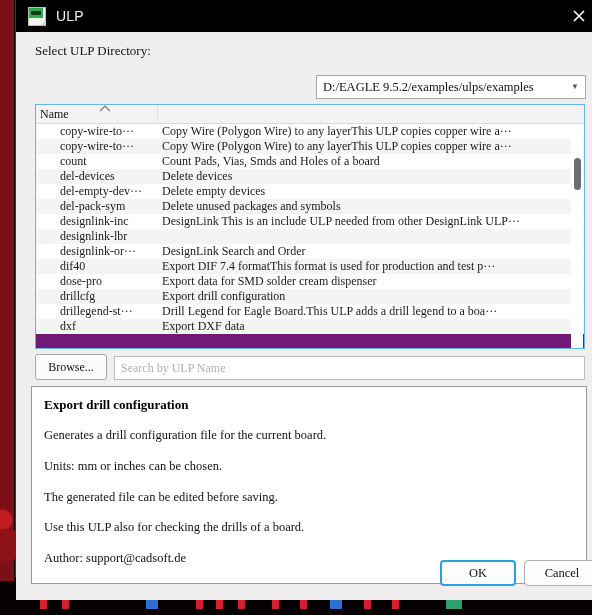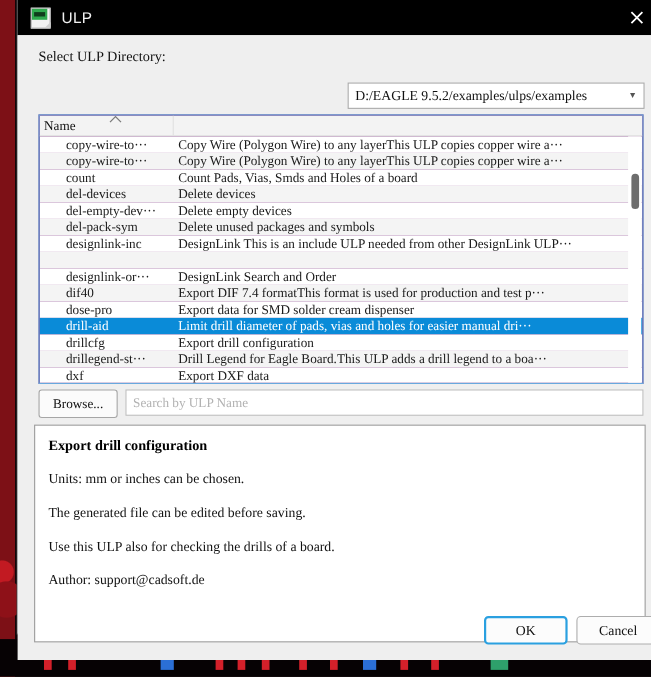--- a/index.html
+++ b/index.html
@@ -246,21 +246,21 @@
     border-radius: 4px;
   }
 
   
   #browse-row {
     position: absolute;
     left: 19px; top: 322px;
     width: 550px;
     height: 26px;
     display: flex;
-    align-items: flex-start;
+    align-items: flex-end;
   }
   #browse-btn {
     width: 72px;
     height: 26px;
     background: #fbfbfb;
     border: 1px solid #a6a6a6;
     border-radius: 3px;
     font-size: 12px;
     color: #111;
     display: flex;
@@ -426,36 +426,33 @@
           </div>
           <div class="row">
             <div class="c-name">del-pack-sym</div>
             <div class="c-desc">Delete unused packages and symbols</div>
           </div>
           <div class="row">
             <div class="c-name">designlink-inc</div>
             <div class="c-desc">DesignLink This is an include ULP needed from other DesignLink ULP···</div>
           </div>
           <div class="row">
+            <div class="c-name">designlink-lbr</div>
           </div>
           <div class="row">
             <div class="c-name">designlink-or···</div>
             <div class="c-desc">DesignLink Search and Order</div>
           </div>
           <div class="row">
             <div class="c-name">dif40</div>
             <div class="c-desc">Export DIF 7.4 formatThis format is used for production and test p···</div>
           </div>
           <div class="row">
             <div class="c-name">dose-pro</div>
             <div class="c-desc">Export data for SMD solder cream dispenser</div>
-          </div>
-          <div class="row sel">
-            <div class="c-name">drill-aid</div>
-            <div class="c-desc">Limit drill diameter of pads, vias and holes for easier manual dri···</div>
           </div>
           <div class="row">
             <div class="c-name">drillcfg</div>
             <div class="c-desc">Export drill configuration</div>
           </div>
           <div class="row">
             <div class="c-name">drillegend-st···</div>
             <div class="c-desc">Drill Legend for Eagle Board.This ULP adds a drill legend to a boa···</div>
           </div>
           <div class="row">
@@ -469,20 +466,21 @@
     </div>
 
     <div id="browse-row">
       <div id="browse-btn">Browse...</div>
       <input id="search-input" type="text" placeholder="Search by ULP Name" style="">
     </div>
 
     <div id="desc-pane">
       <div class="dtitle">Export drill configuration</div>
       <div id="desc-paras">
+          <p>Generates a drill configuration file for the current board.</p>
           <p>Units: mm or inches can be chosen.</p>
           <p>The generated file can be edited before saving.</p>
           <p>Use this ULP also for checking the drills of a board.</p>
           <p>Author: support@cadsoft.de</p>
         </div>
     </div>
 
     <div id="footer">
       <div class="btn" id="ok-btn">OK</div>
       <div class="btn" id="cancel-btn">Cancel</div>

